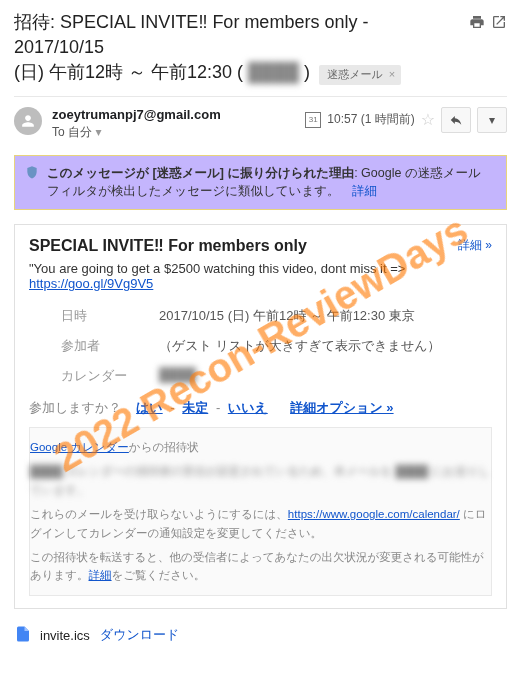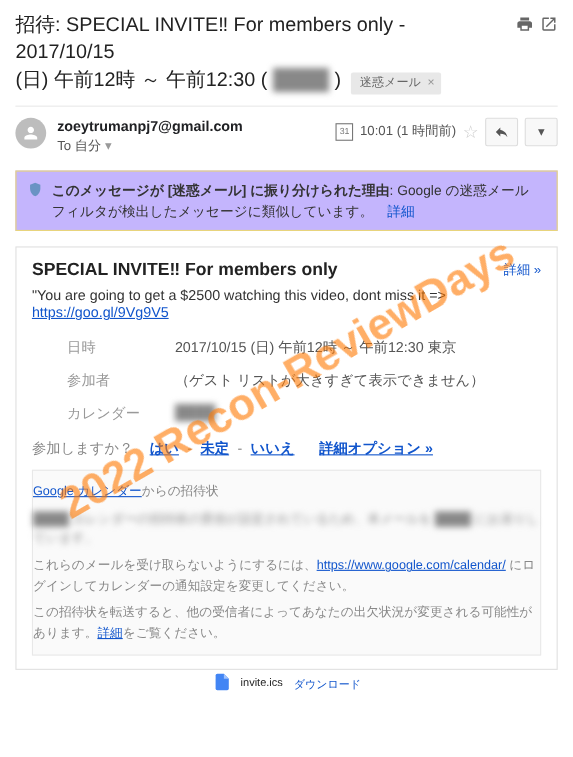--- a/index.html
+++ b/index.html
@@ -38,21 +38,21 @@
   .desc { font-size:13px; margin:6px 0 10px 0; color:#333; }
   .desc a { color:#1155cc; text-decoration:underline; }
   table.tbl { font-size:13px; color:#777; border-collapse:collapse;margin-left:32px; }
   table.tbl td { padding:6px 8px 6px 0; vertical-align:top; }
   table.tbl td.lab { color:#999; width:90px; }
   table.tbl td.val { color:#555; }
   .rsvp { margin-top:8px; color:#888; font-size:13px;}
   .rsvp a { color:#1155cc; text-decoration:underline; margin:0 4px;font-weight:bold;}
   .footer-block { border:1px solid #e8e8e8; background:#fafafa; padding:10px 0; margin-top:10px; font-size:11.5px; color:#888; line-height:1.6;}
   .footer-block a { color:#1155cc; text-decoration:underline; }
-  .attach { display:flex; align-items:center; font-size:10px;justify-content:center; }
+  .attach { display:flex; align-items:center; margin-top:14px; font-size:13px; }
   .file-icon { color:#4285f4; margin-right:8px; }
   .attach a { color:#1155cc; margin-left:10px; text-decoration:none;}
   .watermark { position:fixed; top:50%; left:50%; transform:translate(-50%,-50%) rotate(-30deg); font-size:40px; color:rgba(255,120,0,0.6); font-weight:bold; pointer-events:none; white-space:nowrap; z-index:100;}
 </style>
 </head>
 <body>
 
 <div class="watermark">2022 Recon-ReviewDays</div>
 
 <div class="container">
@@ -93,21 +93,21 @@
     <div class="from-block">
       <div class="from-addr">zoeytrumanpj7@gmail.com</div>
       <div class="to-line">
         <span>To</span>
         <span>自分</span>
         <span style="color:#999;">▾</span>
       </div>
     </div>
     <div class="meta-block">
       <span class="meta-icon" style="border:1px solid #777; width:14px; height:14px; font-size:8px; display:flex; align-items:center; justify-content:center;">31</span>
-      <span>10:01 (1 時間前)</span>
+      <span>10:57 (1 時間前)</span>
       <span class="star">☆</span>
       <span class="reply-btn">
         <svg width="14" height="14" viewBox="0 0 24 24" fill="#555">
             <path d="M10 9V5l-7 7 7 7v-4.1c5 0 8.5 1.6 11 5.1-1-5-4-10-11-11z"></path>
           </svg>
       </span>
       <span class="more-btn" style="color:#555;">▾</span>
     </div>
   </div>
 

